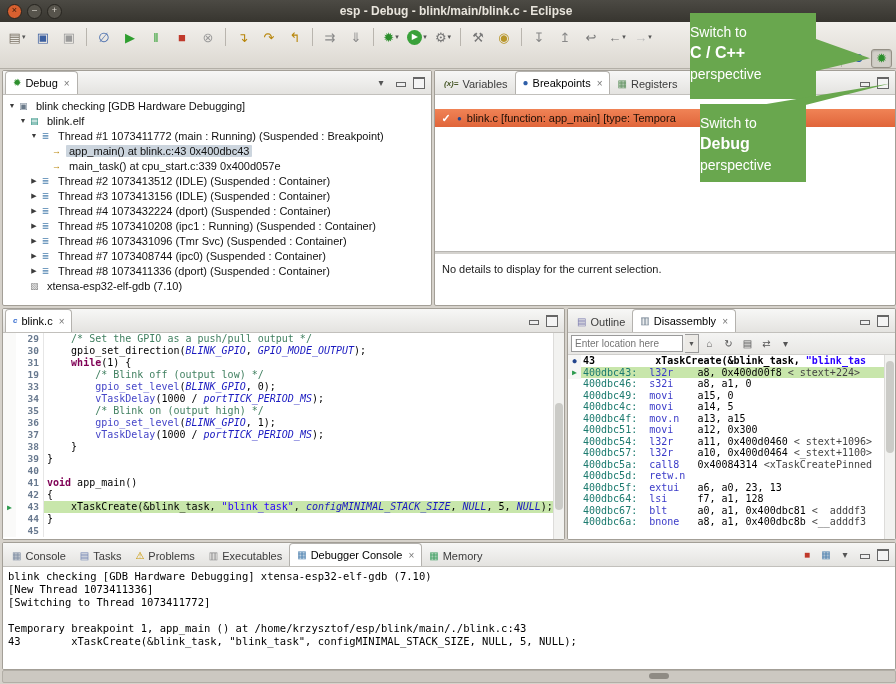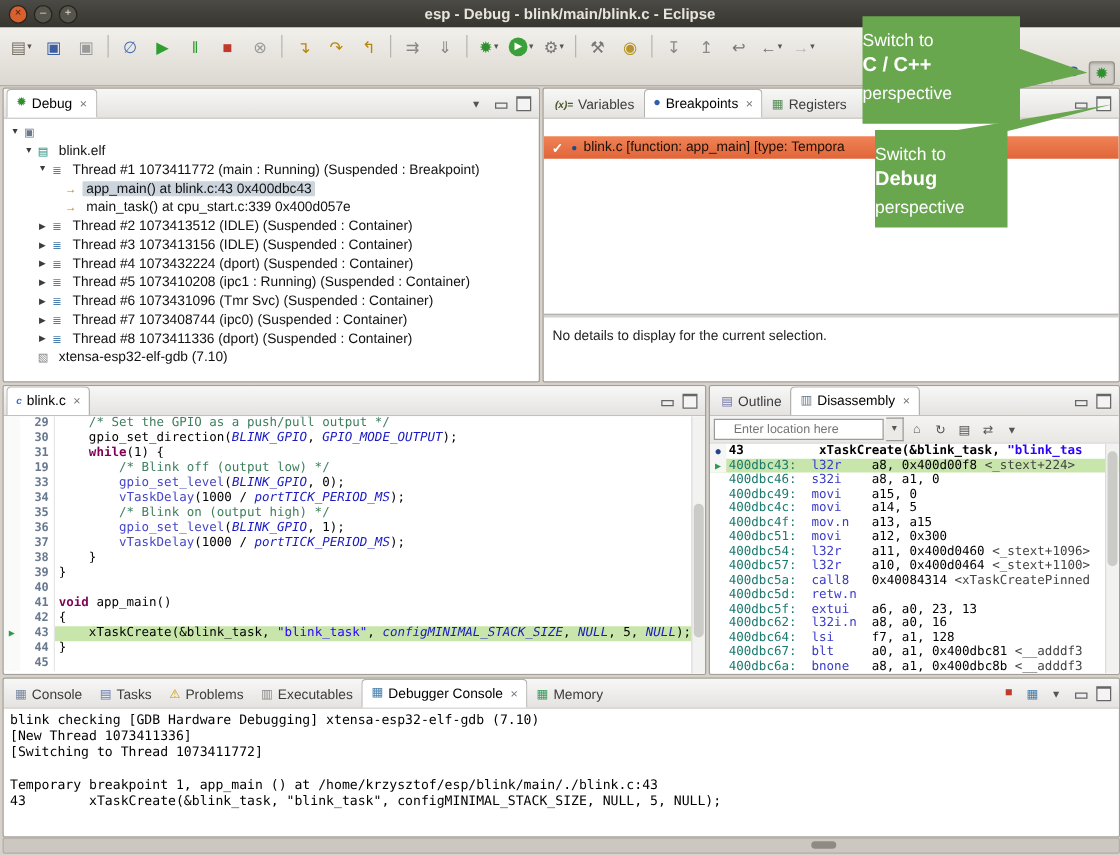--- a/index.html
+++ b/index.html
@@ -92,21 +92,21 @@
   .tk-p{color:#000;}
 
   .vsb{position:absolute;right:0;top:0;bottom:0;width:10px;background:#f2f2f0;
        border-left:1px solid #dddcda;}
   .vsb .thumb{position:absolute;left:1px;right:1px;border-radius:4px;background:#cbcbc7;}
 
   
   .dtb{height:21px;flex:none;background:linear-gradient(#f4f4f3,#e8e7e4);
        border-bottom:1px solid #cfcecb;display:flex;align-items:center;padding:0 3px;gap:2px;}
   .loc{width:104px;height:15px;font-size:10px;font-family:"Liberation Sans",sans-serif;
-       border:1px solid #9a9a9a;background:#fff;padding:0 15px;color:#333;}
+       border:1px solid #9a9a9a;background:#fff;padding:0 3px;color:#333;}
   .combo-btn{width:13px;height:17px;display:flex;align-items:center;justify-content:center;
              font-size:7px;color:#555;border:1px solid #9a9a9a;border-left:none;background:#eceae6;}
   .dtbtn{width:17px;height:16px;display:flex;align-items:center;justify-content:center;
          font-size:10px;color:#555;}
   .daswrap{flex:1;font-family:"DejaVu Sans Mono",monospace;font-size:10px;line-height:11.5px;
            overflow:hidden;position:relative;background:#fff;}
   .dasrow{display:flex;height:11.5px;align-items:center;}
   .dm{width:13px;flex:none;text-align:center;background:#f6f6f5;}
   .dm .ptr{color:#2c9a4e;font-size:8px;}
   .dm .bpdot{color:#23458c;font-size:7px;}
@@ -267,20 +267,21 @@
         </span>
       <span class="vtool">
           <span class="ic-max"></span>
         </span>
     </div>
   </div>
   <div class="tree" id="debug-tree">
       <div class="trow" style="padding-left: 4px;">
         <span class="twisty">▼</span>
         <span class="ticn" style="color: rgb(106, 122, 138);">▣</span>
+        <span class="tlabel">blink checking [GDB Hardware Debugging]</span>
       </div>
       <div class="trow" style="padding-left: 15px;">
         <span class="twisty">▼</span>
         <span class="ticn" style="color: rgb(42, 143, 127);">▤</span>
         <span class="tlabel">blink.elf</span>
       </div>
       <div class="trow" style="padding-left: 26px;">
         <span class="twisty">▼</span>
         <span class="ticn" style="color: rgb(74, 127, 174);">≣</span>
         <span class="tlabel">Thread #1 1073411772 (main : Running) (Suspended : Breakpoint)</span>
@@ -573,24 +574,20 @@
         <div class="dasrow">
           <span class="dm"></span>
           <span class="dtext"><span class="addr">400dbc5d:</span><span>  </span><span class="mn">retw.n </span><span></span></span>
         </div>
         <div class="dasrow">
           <span class="dm"></span>
           <span class="dtext"><span class="addr">400dbc5f:</span><span>  </span><span class="mn">extui  </span><span> a6, a0, 23, 13</span></span>
         </div>
         <div class="dasrow">
           <span class="dm"></span>
-          <span class="dtext"><span class="addr">400dbc62:</span><span>  </span><span class="mn">l32i.n </span><span> a8, a0, 16</span></span>
-        </div>
-        <div class="dasrow">
-          <span class="dm"></span>
           <span class="dtext"><span class="addr">400dbc64:</span><span>  </span><span class="mn">lsi    </span><span> f7, a1, 128</span></span>
         </div>
         <div class="dasrow">
           <span class="dm"></span>
           <span class="dtext"><span class="addr">400dbc67:</span><span>  </span><span class="mn">blt    </span><span> a0, a1, 0x400dbc81</span><span class="ann"> &lt;__adddf3</span></span>
         </div>
         <div class="dasrow">
           <span class="dm"></span>
           <span class="dtext"><span class="addr">400dbc6a:</span><span>  </span><span class="mn">bnone  </span><span> a8, a1, 0x400dbc8b</span><span class="ann"> &lt;__adddf3</span></span>
         </div>

